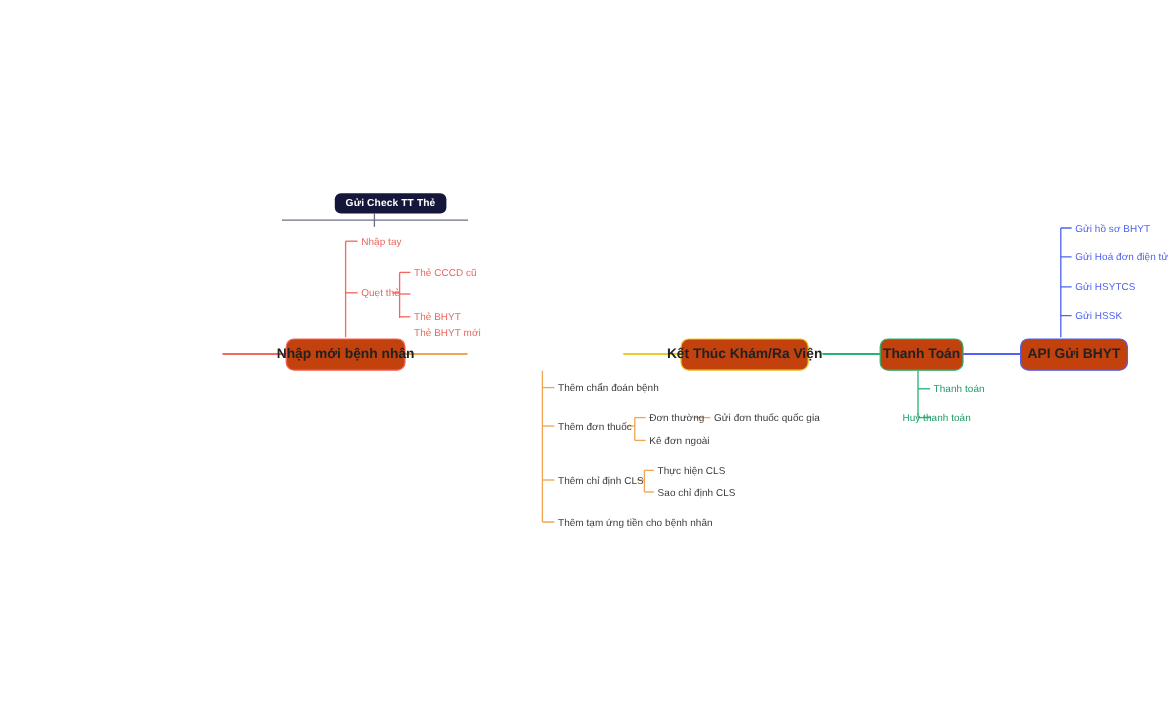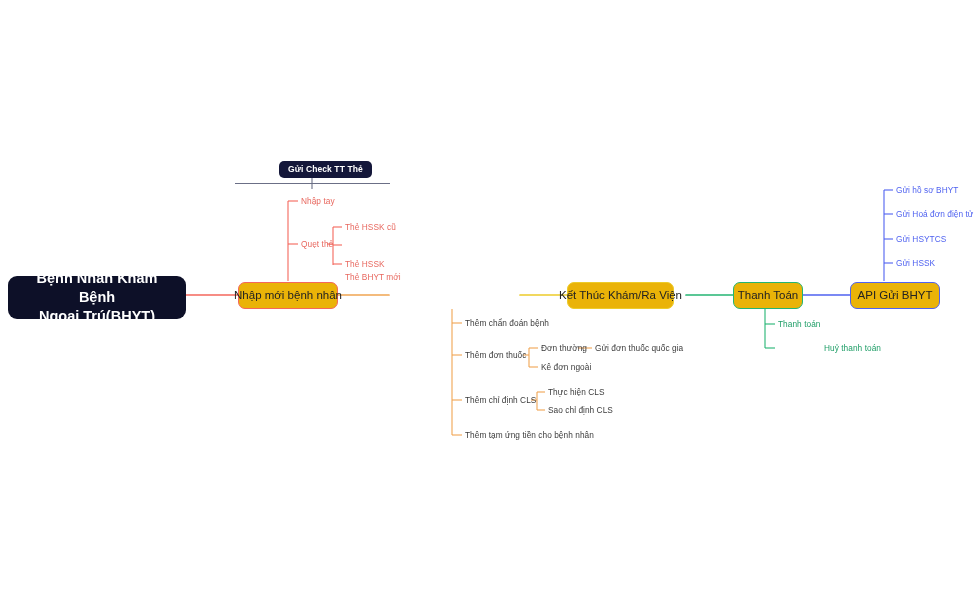--- a/index.html
+++ b/index.html
@@ -28,24 +28,25 @@
   }
 
   
   .node {
     position: absolute;
     box-sizing: border-box;
     display: flex;
     align-items: center;
     justify-content: center;
     text-align: center;
-    background: #eab308;
+    background: #c2410c;
     border-radius: 7px;
     line-height: 1.25;
     white-space: nowrap;
+    font-weight: bold;
   }
   .node.root {
     background: #0d1028;
     color: #ffffff;
     border: none;
     border-radius: 9px;
     font-weight: bold;
     font-size: 14.5px;
     white-space: normal;
     line-height: 1.3;
@@ -137,45 +138,39 @@
 
     <path d="M884,281 L884,190" stroke="#4f62f0" stroke-width="1.1"></path>
     <path d="M884,190 L893,190" stroke="#4f62f0" stroke-width="1.1"></path>
     <path d="M884,214 L893,214" stroke="#4f62f0" stroke-width="1.1"></path>
     <path d="M884,239 L893,239" stroke="#4f62f0" stroke-width="1.1"></path>
     <path d="M884,263 L893,263" stroke="#4f62f0" stroke-width="1.1"></path>
   </svg>
 
   <div class="badge" style="left:279px; top:161px;">Gửi Check TT Thẻ</div>
 
-  <div class="node root" style="left:8px; top:276px; width:178px; height:43px;">
-    <div>
-      <span>Bệnh Nhân Khám Bệnh</span><br>
-      <span>Ngoại Trú(BHYT)</span>
-    </div>
-  </div>
 
   <div class="node lvl1" style="left:238px; top:282px; width:100px; height:27px; border-color:#f4675c;">Nhập mới bệnh nhân</div>
 
 
   <div class="node lvl1" style="left:567px; top:282px; width:107px; height:27px; border-color:#edcb2a;">Kết Thúc Khám/Ra Viện</div>
 
   <div class="node lvl1" style="left:733px; top:282px; width:70px; height:27px; border-color:#24b573;">Thanh Toán</div>
 
   <div class="node lvl1" style="left:850px; top:282px; width:90px; height:27px; border-color:#4f62f0;">API Gửi BHYT</div>
 
   <div class="leaf" style="left:301px; top:197px; color:#e8685f;">Nhập tay</div>
 
   <div class="leaf" style="left:301px; top:240px; color:#e8685f;">Quẹt thẻ</div>
 
-  <div class="leaf" style="left:345px; top:223px; color:#e8685f;">Thẻ HSSK cũ</div>
+  <div class="leaf" style="left:345px; top:223px; color:#e8685f;">Thẻ CCCD cũ</div>
 
   <div class="leaf" style="left:345px; top:241px; color:#e8685f;margin-top:32px;">Thẻ BHYT mới</div>
 
-  <div class="leaf" style="left:345px; top:260px; color:#e8685f;">Thẻ HSSK</div>
+  <div class="leaf" style="left:345px; top:260px; color:#e8685f;">Thẻ BHYT</div>
 
   <div class="leaf" style="left:465px; top:319px; color:#3b3b3b;">Thêm chẩn đoán bệnh</div>
 
   <div class="leaf" style="left:465px; top:351px; color:#3b3b3b;">Thêm đơn thuốc</div>
 
   <div class="leaf" style="left:541px; top:344px; color:#3b3b3b;">Đơn thường</div>
 
   <div class="leaf" style="left:595px; top:344px; color:#3b3b3b;">Gửi đơn thuốc quốc gia</div>
 
   <div class="leaf" style="left:541px; top:363px; color:#3b3b3b;">Kê đơn ngoài</div>
@@ -183,21 +178,21 @@
   <div class="leaf" style="left:465px; top:396px; color:#3b3b3b;">Thêm chỉ định CLS</div>
 
   <div class="leaf" style="left:548px; top:388px; color:#3b3b3b;">Thực hiện CLS</div>
 
   <div class="leaf" style="left:548px; top:406px; color:#3b3b3b;">Sao chỉ định CLS</div>
 
   <div class="leaf" style="left:465px; top:431px; color:#3b3b3b;">Thêm tạm ứng tiền cho bệnh nhân</div>
 
   <div class="leaf" style="left:778px; top:320px; color:#1f9e67;">Thanh toán</div>
 
-  <div class="leaf" style="left:824px; top:344px; color:#1f9e67;">Huỷ thanh toán</div>
+  <div class="leaf" style="left:752px; top:344px; color:#1f9e67;">Huỷ thanh toán</div>
 
   <div class="leaf" style="left:896px; top:186px; color:#4f62f0;">Gửi hồ sơ BHYT</div>
 
   <div class="leaf" style="left:896px; top:210px; color:#4f62f0;">Gửi Hoá đơn điện tử</div>
 
   <div class="leaf" style="left:896px; top:235px; color:#4f62f0;">Gửi HSYTCS</div>
 
   <div class="leaf" style="left:896px; top:259px; color:#4f62f0;">Gửi HSSK</div>
 
 </div>

